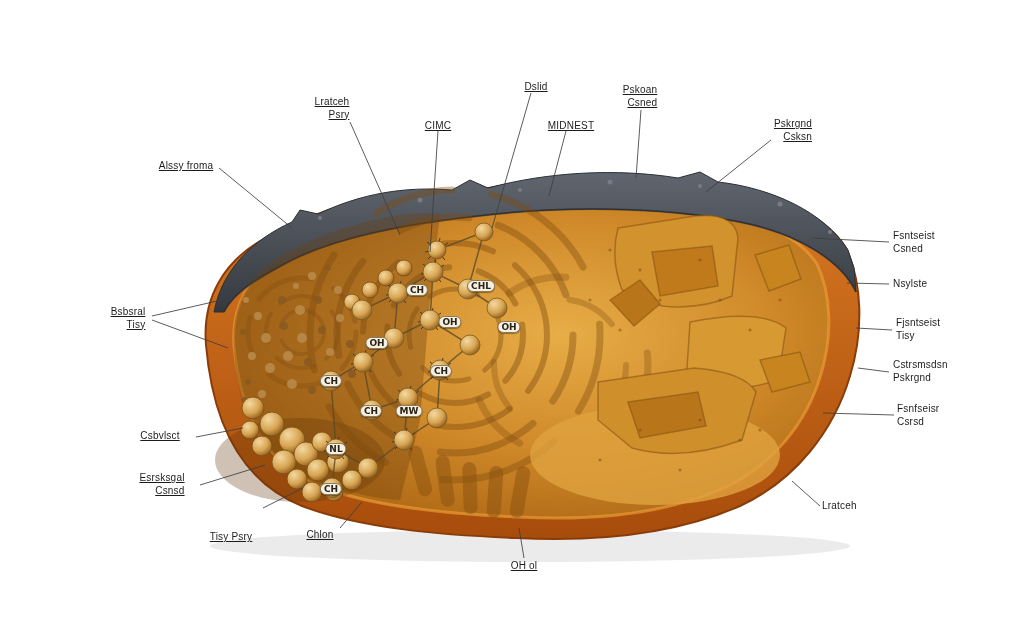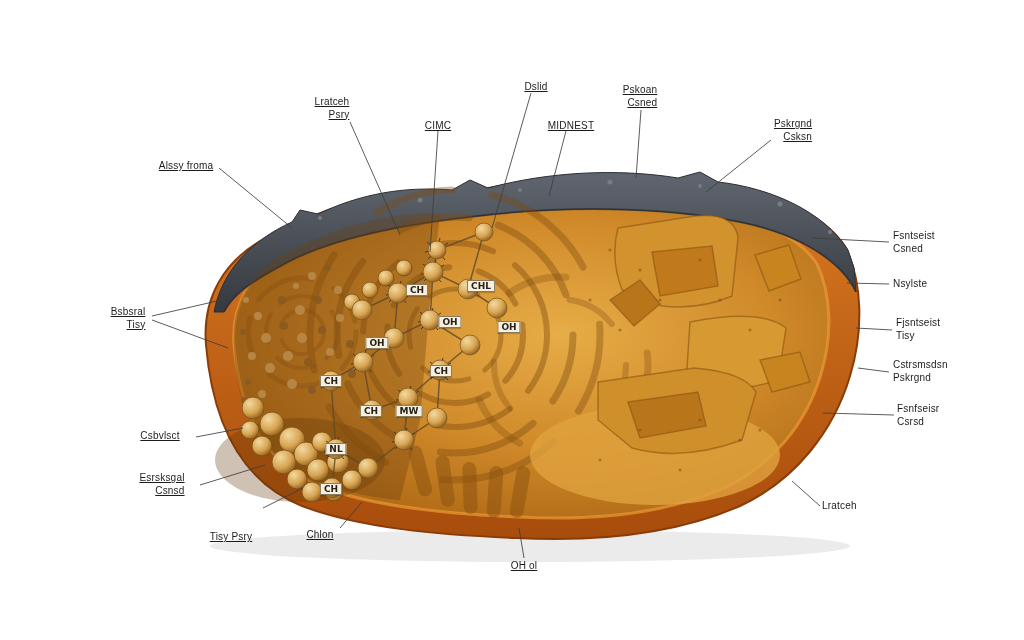--- a/index.html
+++ b/index.html
@@ -3,21 +3,21 @@
 <meta charset="utf-8">
 <style>
   html,body{margin:0;padding:0;background:#fff;}
   #stage{position:relative;width:1024px;height:640px;background:#fff;overflow:hidden;
          font-family:"Liberation Sans",sans-serif;}
   #art{position:absolute;left:0;top:0;}
   .callout{position:absolute;font-size:10px;color:#1c1c1e;white-space:pre-line;
            line-height:1.25;letter-spacing:.2px;}
   .center{transform:translateX(-50%);text-align:right;text-decoration:underline;}
   .molbadge{position:absolute;transform:translate(-50%,-50%);background:#f6f0e3;
-            border:1px solid #8a7a58;border-radius:0;padding:0 3px;
+            border:1px solid #8a7a58;border-radius:6px;padding:0 3px;
             font:bold 9px "DejaVu Sans",sans-serif;color:#2a2418;
             box-shadow:0 1px 1px rgba(0,0,0,.35);}
 </style>
 </head>
 <body>
 
 <div id="stage">
 
   <svg id="art" width="1024" height="640" viewBox="0 0 1024 640">
     <defs>

